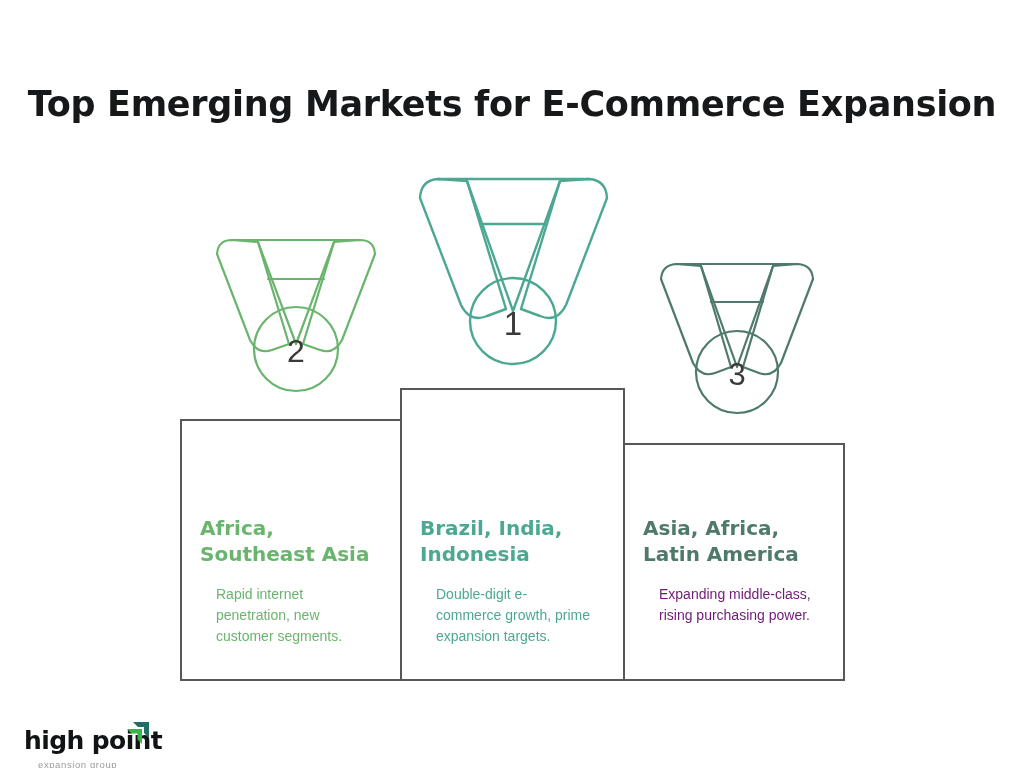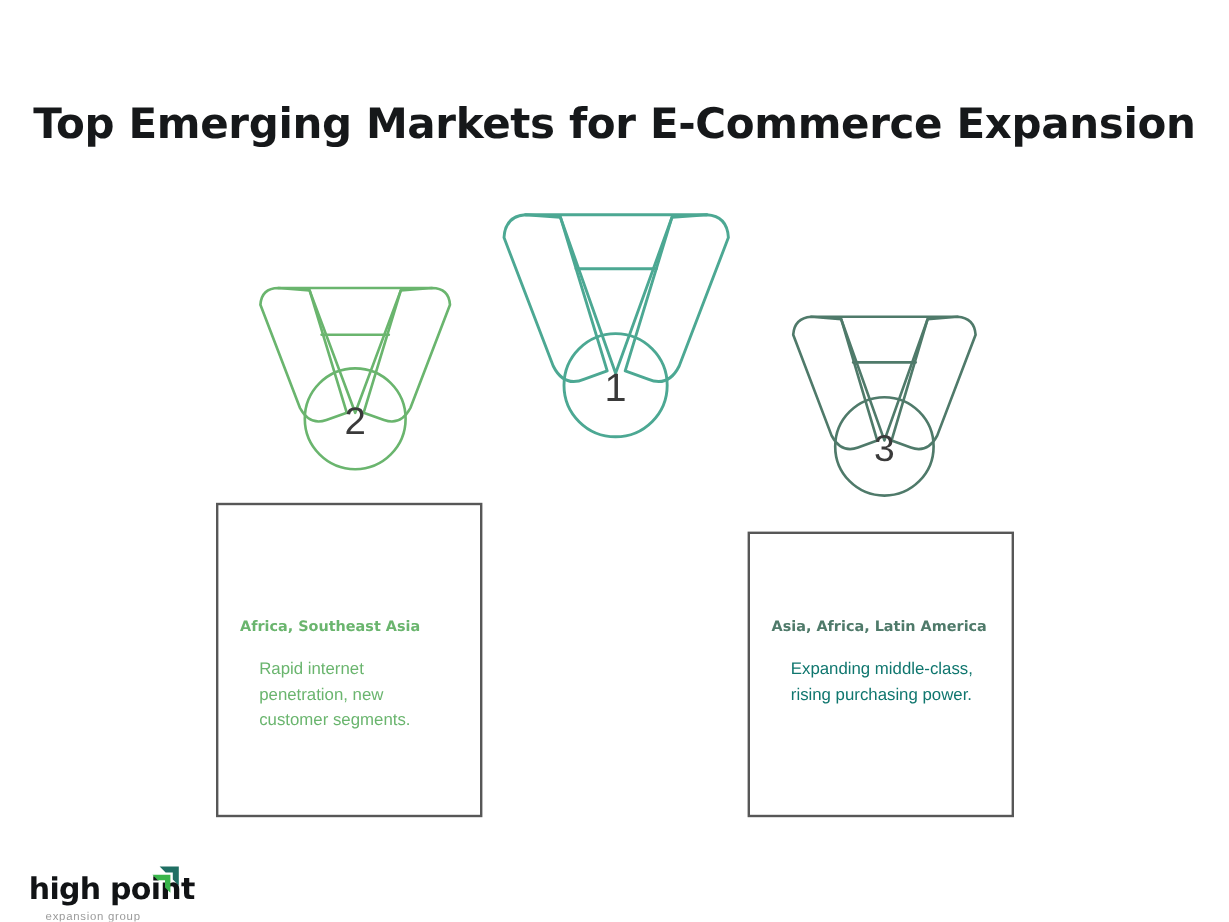--- a/index.html
+++ b/index.html
@@ -68,38 +68,38 @@
     position: absolute;
     left: 18px;
     right: 16px;
   }
   #podium-2 .podium-body { top: 94px; }
   #podium-1 .podium-body { top: 125px; }
   #podium-3 .podium-body { top: 70px; }
 
   .region {
     font-family: "DejaVu Sans", sans-serif;
-    font-size: 12px;
+    font-size: 20px;
     font-weight: bold;
     line-height: 1.32;
     margin: 0 0 13px 0;
   }
   .desc {
     font-family: "Liberation Sans", sans-serif;
     font-size: 14px;
     font-weight: 400;
     line-height: 1.5;
     margin: 16px;
   }
 
   
   .theme-silver .region, .theme-silver .desc { color: #6AB56E; }
   .theme-gold   .region, .theme-gold   .desc { color: #4CA893; }
   .theme-bronze .region { color: #4F7A6A; }
-  .theme-bronze .desc   { color: #0f766e; }
+  .theme-bronze .desc   { color: #701a75; }
 
   
   #logo {
     position: absolute;
     left: 24px;
     top: 726px;
     width: 160px;
     height: 58px;
   }
   #logo-word {
@@ -175,20 +175,26 @@
     </svg>
   </div>
 
   <div class="podium theme-silver" id="podium-2">
     <div class="podium-body">
       <p class="region">Africa, Southeast Asia</p>
       <p class="desc">Rapid internet penetration, new customer segments.</p>
     </div>
   </div>
 
+  <div class="podium theme-gold" id="podium-1">
+    <div class="podium-body">
+      <p class="region">Brazil, India, Indonesia</p>
+      <p class="desc">Double-digit e-commerce growth, prime expansion targets.</p>
+    </div>
+  </div>
 
   <div class="podium theme-bronze" id="podium-3">
     <div class="podium-body">
       <p class="region">Asia, Africa, Latin America</p>
       <p class="desc">Expanding middle-class, rising purchasing power.</p>
     </div>
   </div>
 
   <div id="logo">
     <div id="logo-word">high point</div>

